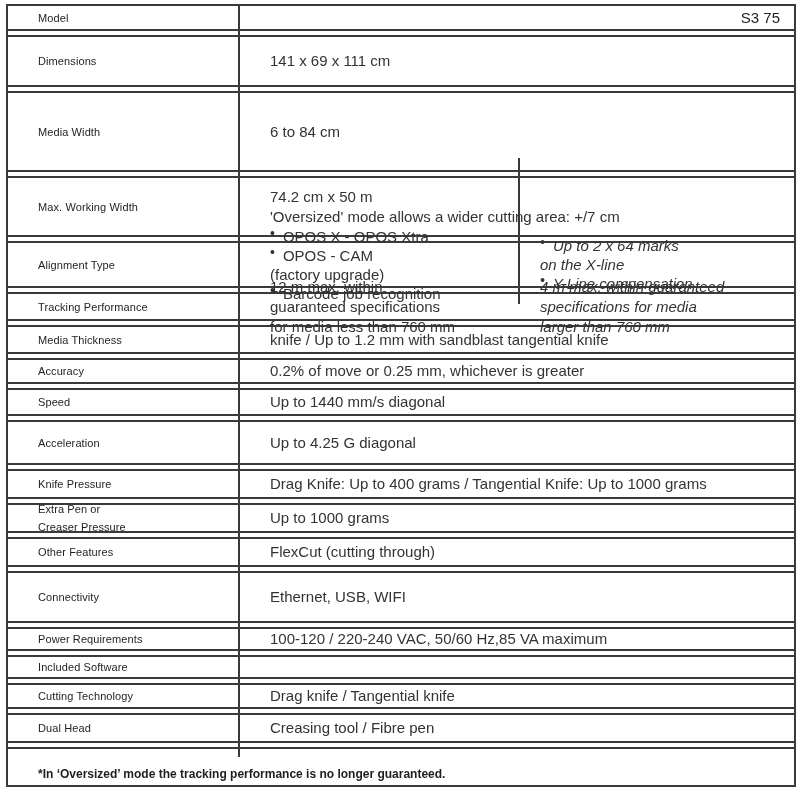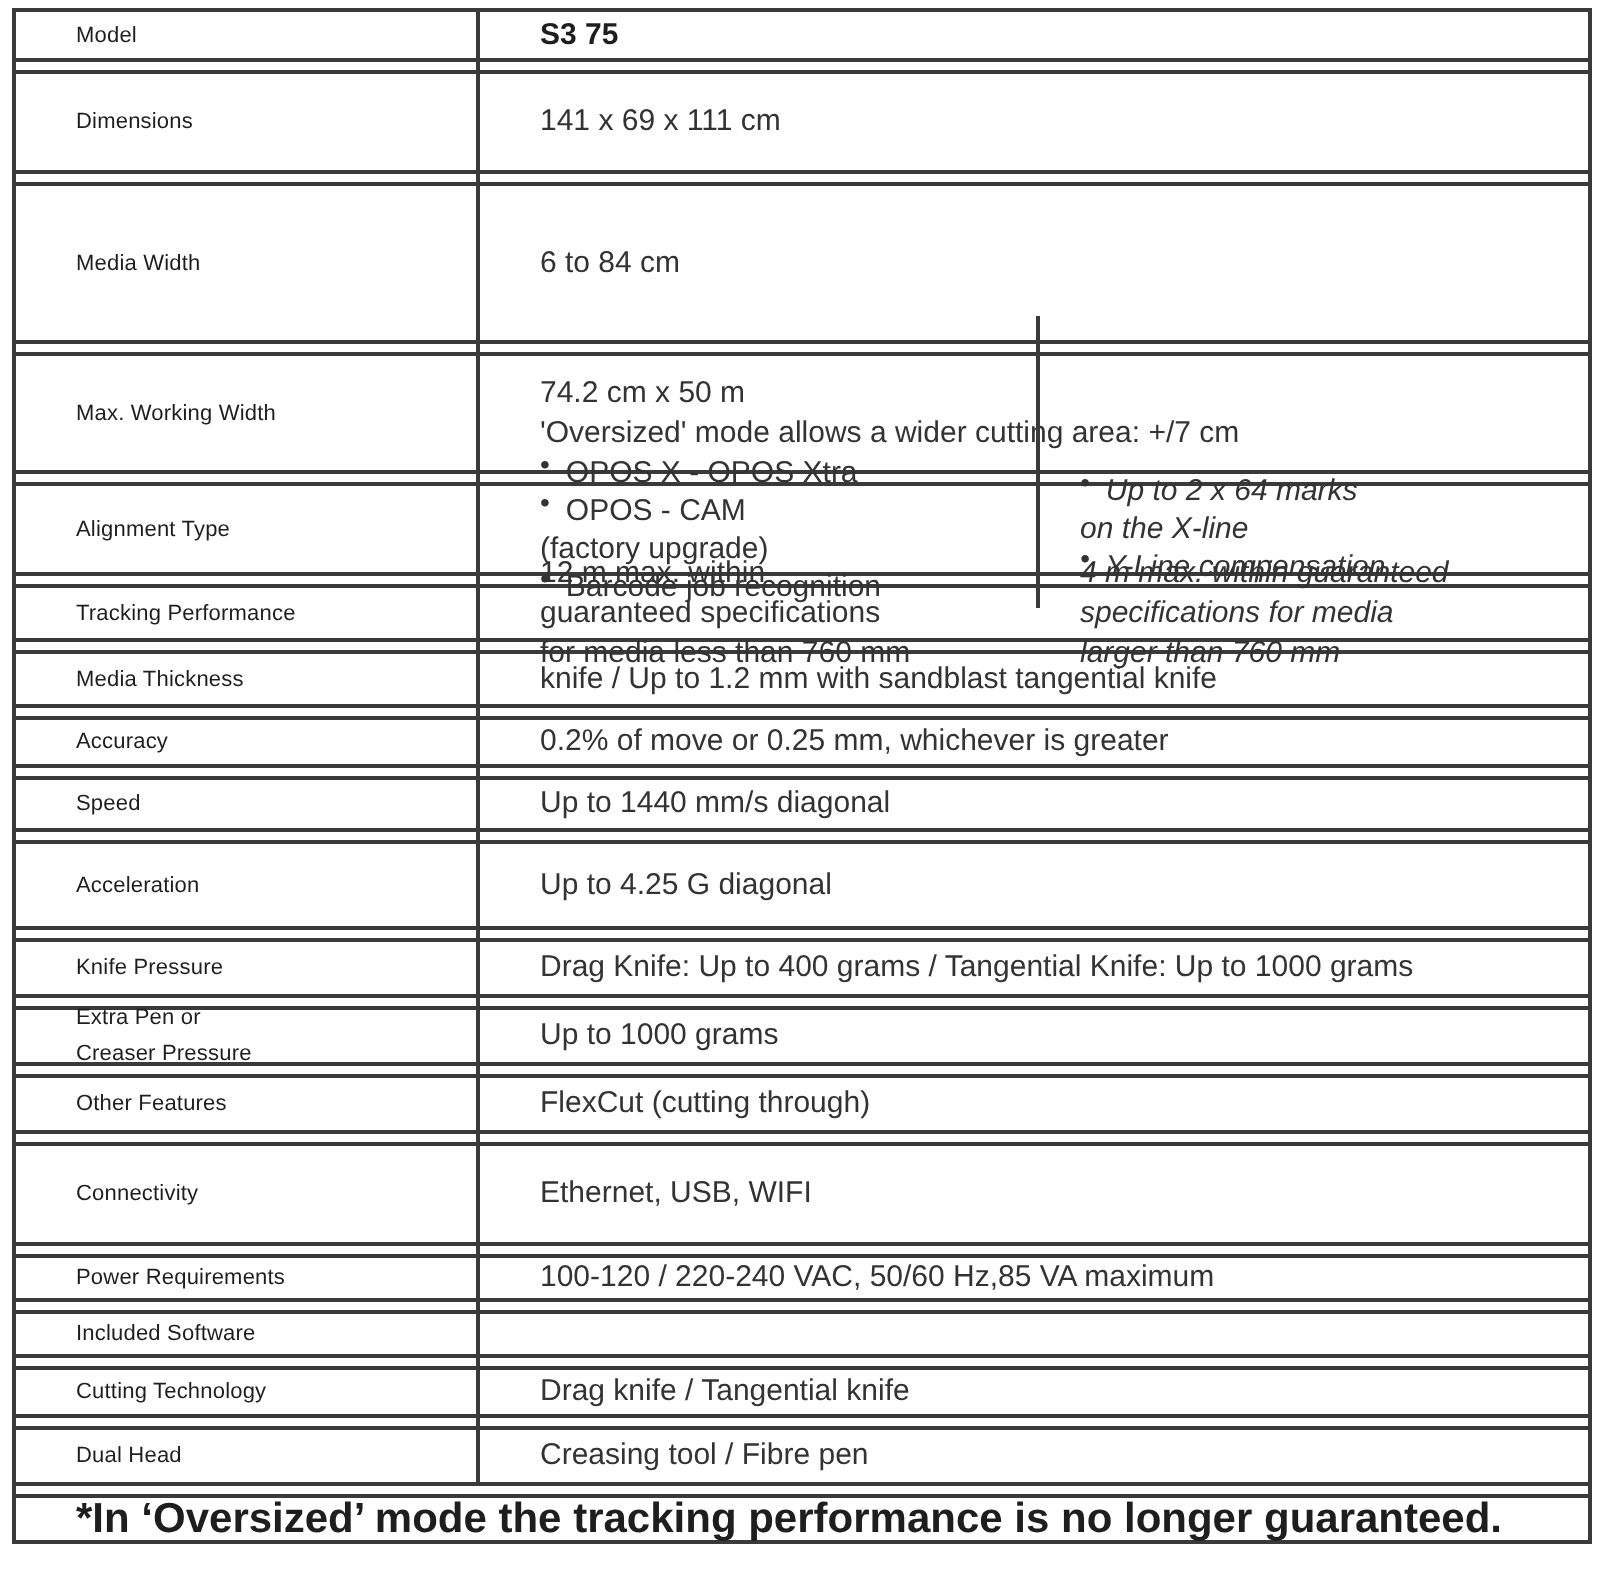--- a/index.html
+++ b/index.html
@@ -69,21 +69,21 @@
     white-space:pre-line;
     letter-spacing:.1px;
   }
   .value-cell{
     flex:1 1 auto;
     padding:3px 14px 3px 32px;
     font-size:15px;
     color:var(--value);
     line-height:20px;
   }
-  .value-cell.bold{font-weight:700;color:var(--label);}
+  .value-cell.bold{font-weight:400;color:var(--label);text-align:right;}
   .vline-text{min-height:20px;}
   .justify-line{text-align:justify;text-align-last:justify;}
 
   .split-left{
     flex:0 0 280px;
     width:280px;
     padding:4px 10px 4px 32px;
     font-size:15px;color:var(--value);line-height:19px;
   }
   .split-right{
@@ -95,22 +95,22 @@
   .bullet{
     display:inline-block;
     position:relative;
     top:-4px;
     font-size:14px;
     line-height:1;
     margin-right:8px;
   }
   .footer-cell{
     flex:1 1 auto;
-    padding:1px 10px 1px 30px;
-    font-size:21px;
+    padding:16px 10px 1px 30px;
+    font-size:12px;
     font-weight:700;
     color:var(--label);
     line-height:19px;
   }
   
   .vdiv{
     position:absolute;
     width:2px;
     background:var(--border);
     z-index:2;

